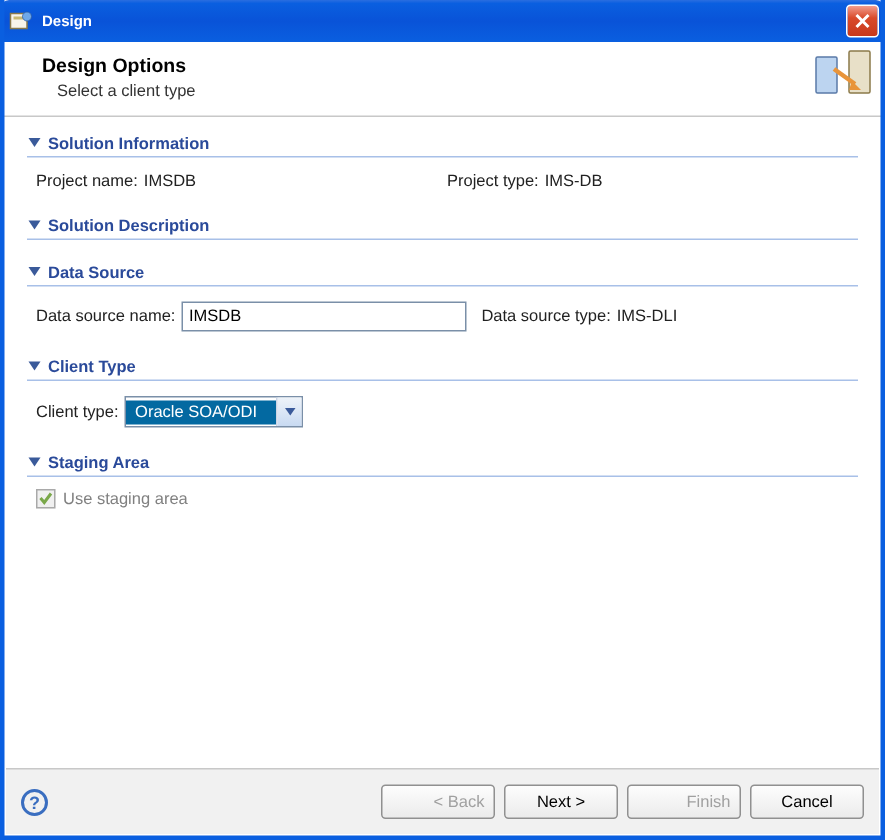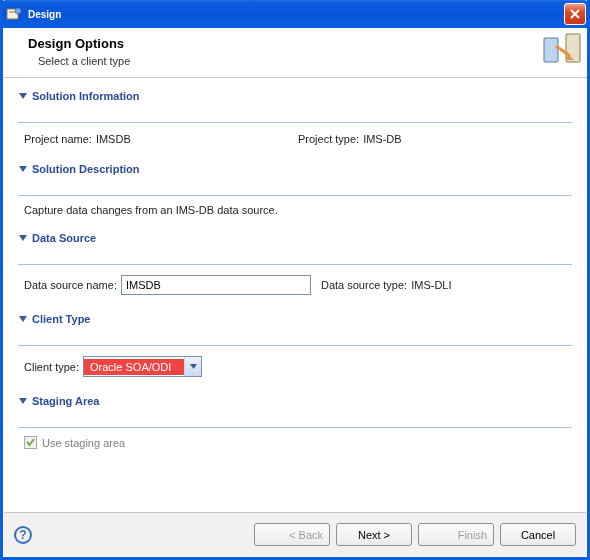--- a/index.html
+++ b/index.html
@@ -66,23 +66,23 @@
     width: 40px; height: 36px;
   }
   .content {
     padding: 12px 18px;
     overflow: auto;
     height: 454px;
   }
   .section { margin-bottom: 16px; }
   .section-header {
     display: flex;
-    align-items: center;
+    align-items: flex-start;
     border-bottom: 1px solid #a8c0e8;
-    padding-bottom: 20px;
+    padding-bottom: 2px;
     margin-bottom: 8px;
     cursor: pointer;
   }
   .twisty {
     width: 10px; height: 10px;
     margin-right: 4px;
     display: inline-block;
   }
   .section-title {
     color: #2a4a9a;
@@ -109,21 +109,21 @@
     margin-right: 10px;
   }
   .select-wrap {
     display: inline-flex;
     align-items: center;
     border: 1px solid #7a8fa8;
     height: 21px;
     background: #fff;
   }
   .select-val {
-    background: #ef4444;
+    background: #0369a1;
     color: #fff;
     padding: 2px 6px;
     min-width: 100px;
   }
   .select-btn {
     width: 17px; height: 19px;
     background: linear-gradient(to bottom, #eef3f9, #c8daf2);
     border-left: 1px solid #cbd5e6;
     display: flex; align-items: center; justify-content: center;
   }
@@ -241,21 +241,20 @@
 
   <div class="section">
     <div class="section-header">
       <span class="twisty">
         <svg width="10" height="10">
             <polygon points="1,2 9,2 5,8" fill="#3a5a9a"></polygon>
           </svg>
       </span>
       <span class="section-title">Solution Description</span>
     </div>
-    <div class="desc">Capture data changes from an IMS-DB data source.</div>
   </div>
 
   <div class="section">
     <div class="section-header">
       <span class="twisty">
         <svg width="10" height="10">
             <polygon points="1,2 9,2 5,8" fill="#3a5a9a"></polygon>
           </svg>
       </span>
       <span class="section-title">Data Source</span>

